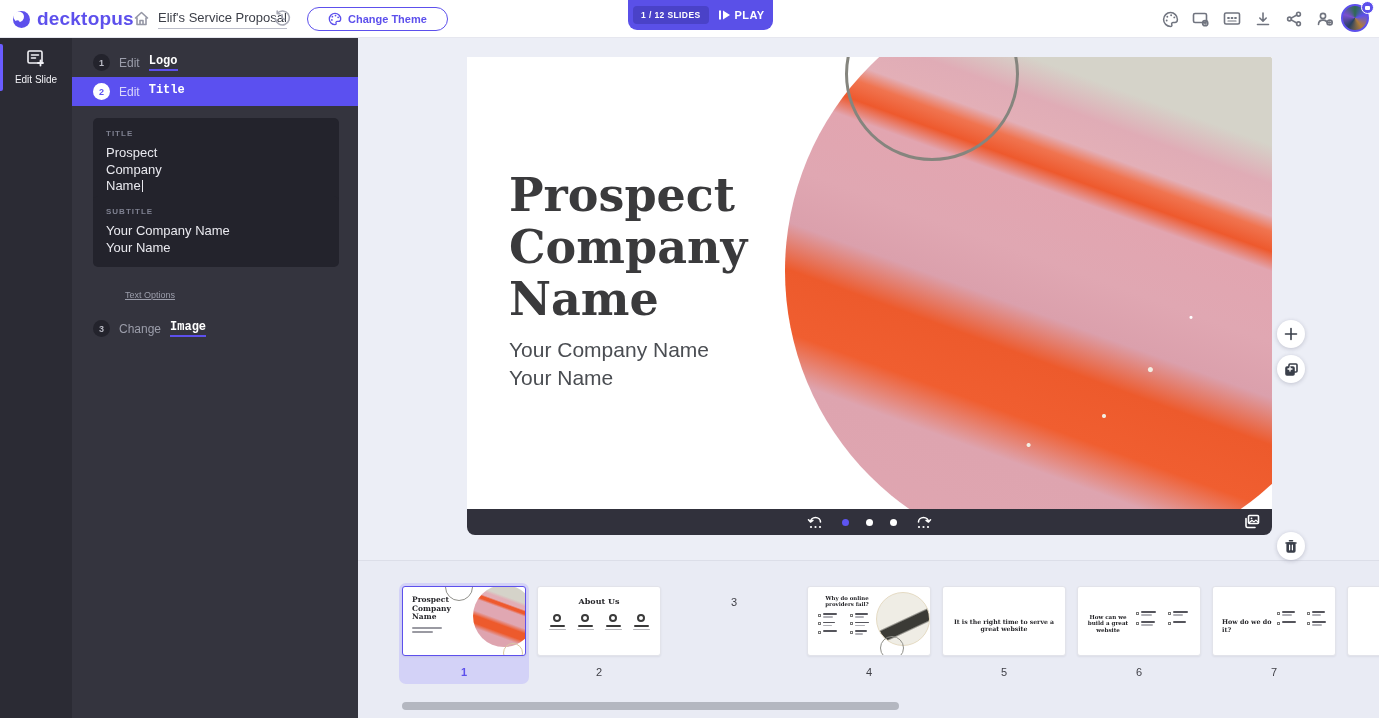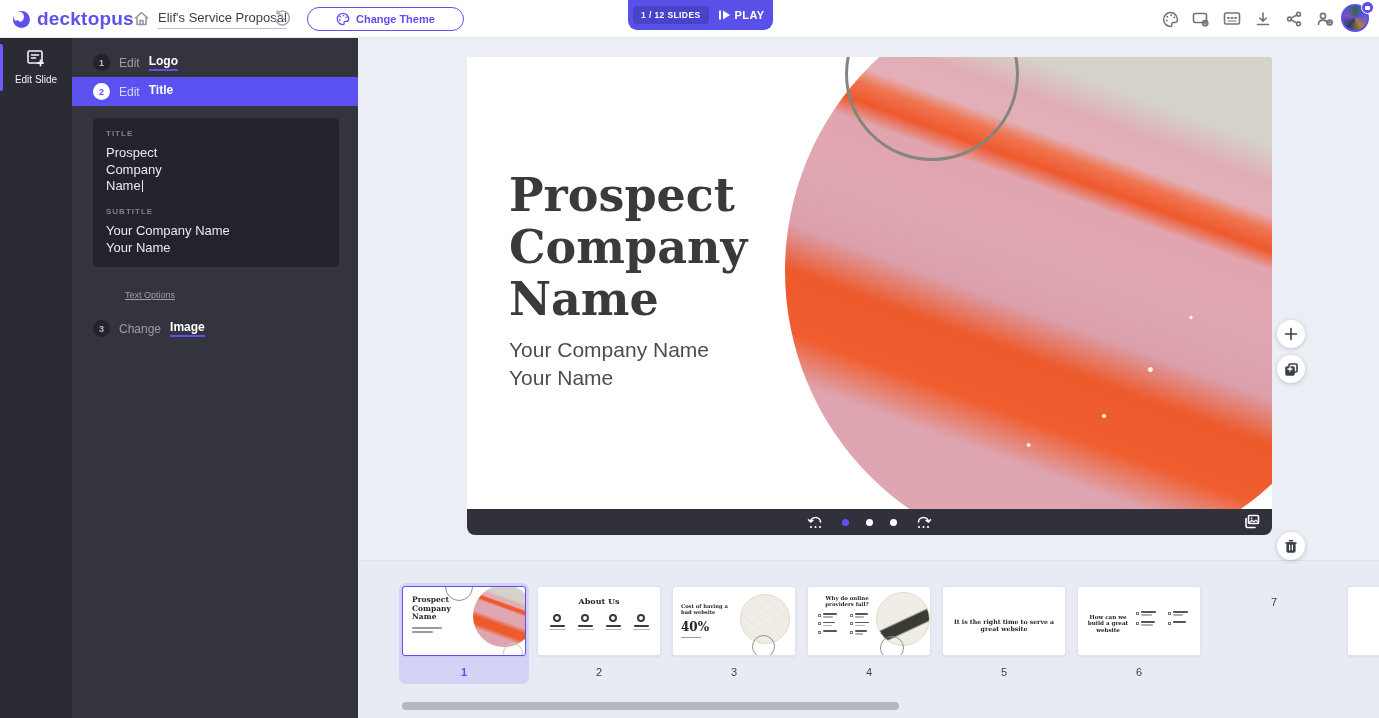--- a/index.html
+++ b/index.html
@@ -9,21 +9,21 @@
 
   
   .topbar { position:absolute; left:0; top:0; width:1379px; height:38px;
     background:#fff; border-bottom:1px solid #E6E7EF; z-index:30; }
   .brand { position:absolute; left:12px; top:8px; display:flex; align-items:center; gap:6px; }
   .brand-name { font-size:19px; font-weight:bold; color:#5D50EC; letter-spacing:.2px; }
   .home-ic { position:absolute; left:133px; top:10px; color:#9597A5; }
   .doc-title { position:absolute; left:158px; top:10px; font-size:13px; color:#3C3F48;
     border-bottom:1px solid #BBBDC9; padding-bottom:3px; min-width:104px; }
   .hist-ic { position:absolute; left:273px; top:9px; color:#A7A9B5; }
-  .theme-btn { position:absolute; left:307px; top:7px; height:24px; padding:0 28px;
+  .theme-btn { position:absolute; left:307px; top:7px; height:24px; padding:0 20px;
     display:flex; align-items:center; gap:6px; border:1.5px solid #5D50EC; border-radius:13px;
     background:#fff; color:#5D50EC; font-size:11px; font-weight:bold; cursor:pointer; }
 
   .center-tab { position:absolute; left:628px; top:0; height:30px; padding:0 9px 0 5px;
     background:#5A50E8; border-radius:0 0 9px 9px; display:flex; align-items:center; gap:9px; z-index:31; }
   .slides-badge { background:#4A42C8; color:#fff; font-size:8.5px; font-weight:bold;
     letter-spacing:.4px; border-radius:4px; padding:4px 8px; }
   .play-btn { display:flex; align-items:center; gap:4px; color:#fff; font-size:11px;
     font-weight:bold; letter-spacing:.4px; cursor:pointer; }
 
@@ -47,21 +47,21 @@
   .rail-sep { height:14px; }
 
   
   .panel { position:absolute; left:72px; top:38px; width:286px; bottom:0; background:#34343E; z-index:19; }
   .step { position:absolute; left:0; right:0; height:29px; display:flex; align-items:center;
     gap:9px; padding-left:21px; cursor:pointer; }
   .step-num { width:17px; height:17px; border-radius:50%; background:#23232C; color:#B9BAC4;
     font-size:9px; font-weight:bold; display:flex; align-items:center; justify-content:center; flex:0 0 17px;}
   .step-prefix { font-size:12px; color:#9B9DAA; }
   .step-target { font-size:12px; font-weight:bold; color:#FFFFFF;
-    border-bottom:2px solid #5D50EC; padding-bottom:1px; }
+    border-bottom:2px solid #5D50EC; padding-bottom:1px;font-family:Liberation Mono, monospace; }
   .step.hl { background:#5B50F0; }
   .step.hl .step-num { background:#fff; color:#5B50F0; }
   .step.hl .step-prefix { color:#D9D6FB; }
   .step.hl .step-target { border-bottom-color:transparent; }
 
   .field-box { position:absolute; left:21px; width:246px; background:#23232C; border-radius:5px;
     padding:11px 13px; cursor:text; }
   .field-label { font-size:8px; letter-spacing:1px; color:#7E8090; font-weight:bold; }
   .field-value { margin-top:7px; font-size:13px; line-height:1.28; color:#E9E9EF; white-space:pre-line; }
   .caret::after { content:""; display:inline-block; width:1px; height:12px; background:#E9E9EF;
@@ -389,28 +389,20 @@
               <span style="width:8px;height:8px;border:2px solid #3a3a3a;border-radius:50%;"></span>
               <span class="bar" style="width:15px;height:1.6px;background:#3a3a3a;margin-top:3px;"></span>
               <span class="bar" style="width:17px;height:1.2px;background:#b5b5ba;margin-top:2px;"></span>
             </div>
         </div>
       </div>
       <div class="thumb-num">2</div>
     </div>
 
     <div class="thumb-cell">
-      <div class="thumb">
-        <div class="pale-circle" style="right:5px; top:7px; width:50px; height:50px;
-          background:repeating-linear-gradient(40deg,#EFEDE5 0 4px, rgba(60,110,120,.18) 4px 4.6px, #EFEDE5 4.6px 9px);"></div>
-        <div class="mini-ring" style="right:20px; bottom:-3px; width:23px; height:23px;"></div>
-        <div class="mini-serif" style="position:absolute; left:8px; top:16px; width:50px; font-size:5.2px; line-height:6px;">Cost of having a bad website</div>
-        <div class="mini-serif" style="position:absolute; left:8px; top:33px; font-size:12px;">40%</div>
-        <div class="bar" style="position:absolute; left:8px; top:50px; width:20px; height:1.4px;"></div>
-      </div>
       <div class="thumb-num">3</div>
     </div>
 
     <div class="thumb-cell">
       <div class="thumb">
         <div class="pale-circle" style="right:0px; top:5px; width:54px; height:54px;
           background:linear-gradient(155deg,#EFEDE5 50%,#3B3B36 53% 67%,#EFEDE5 70%);"></div>
         <div class="mini-ring" style="right:26px; bottom:-5px; width:24px; height:24px;"></div>
         <div class="mini-serif" style="position:absolute; left:10px; top:8px; width:58px; font-size:5.4px; line-height:6.2px; text-align:center;">Why do online providers fail?</div>
         <div style="position:absolute; left:10px; top:26px;">
@@ -501,20 +493,54 @@
               <div class="mb">
                 <s style="width:13px;"></s>
               </div>
             </div>
         </div>
       </div>
       <div class="thumb-num">6</div>
     </div>
 
     <div class="thumb-cell">
+      <div class="thumb">
+        <div class="mini-serif" style="position:absolute; left:9px; top:31px; width:50px; font-size:6.4px;">How do we do it?</div>
+        <div style="position:absolute; left:64px; top:24px;">
+          <div class="mi">
+              <i></i>
+              <div class="mb">
+                <s style="width:13px;"></s>
+                <s style="width:10px; background:#b0b0b6;"></s>
+              </div>
+            </div>
+          <div class="mi" style="margin-top:4px;">
+              <i></i>
+              <div class="mb">
+                <s style="width:14px;"></s>
+              </div>
+            </div>
+        </div>
+        <div style="position:absolute; left:94px; top:24px;">
+          <div class="mi">
+              <i></i>
+              <div class="mb">
+                <s style="width:13px;"></s>
+                <s style="width:9px; background:#b0b0b6;"></s>
+              </div>
+            </div>
+          <div class="mi" style="margin-top:4px;">
+              <i></i>
+              <div class="mb">
+                <s style="width:14px;"></s>
+                <s style="width:10px; background:#b0b0b6;"></s>
+              </div>
+            </div>
+        </div>
+      </div>
       <div class="thumb-num">7</div>
     </div>
 
     <div class="thumb-cell">
       <div class="thumb"></div>
     </div>
   </div>
 
   <div class="scrollbar"></div>
 </div>

